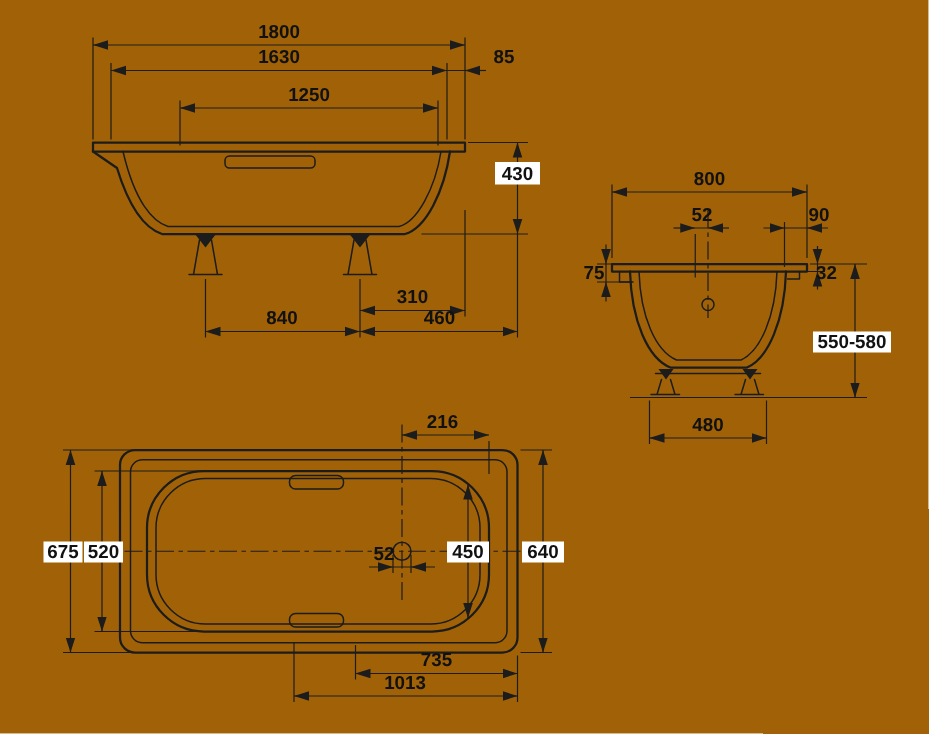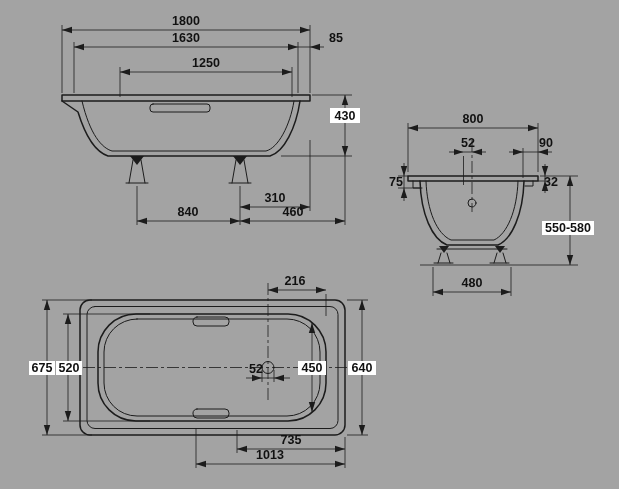--- a/index.html
+++ b/index.html
@@ -1,16 +1,16 @@
 <!DOCTYPE html>
 <html><head>
 <meta charset="utf-8">
 <style>
   html,body{margin:0;padding:0;background:#ffffff;}
-  .stage{width:619px;height:489px;position:relative;background:#a3a3a3;overflow:hidden;
+  .stage{width:619px;height:489px;position:relative;background:#a16207;overflow:hidden;
          font-family:"Liberation Sans",sans-serif;text-align:right;}
   svg{display:block;}
   .obj{fill:none;stroke:#1c1c1c;stroke-width:1.5;stroke-linejoin:round;stroke-linecap:round;}
   .obj2{fill:none;stroke:#1c1c1c;stroke-width:1;stroke-linejoin:round;stroke-linecap:round;}
   .ext{fill:none;stroke:#1c1c1c;stroke-width:0.8;}
   .dim{fill:none;stroke:#1c1c1c;stroke-width:0.8;}
   .cl{fill:none;stroke:#1c1c1c;stroke-width:0.8;stroke-dasharray:12 3 3 3;}
   .solid{fill:#1c1c1c;stroke:none;}
   .lblbg{fill:#ffffff;stroke:none;}
   text.lbl{font-family:"Liberation Sans",sans-serif;font-size:12.5px;font-weight:600;

